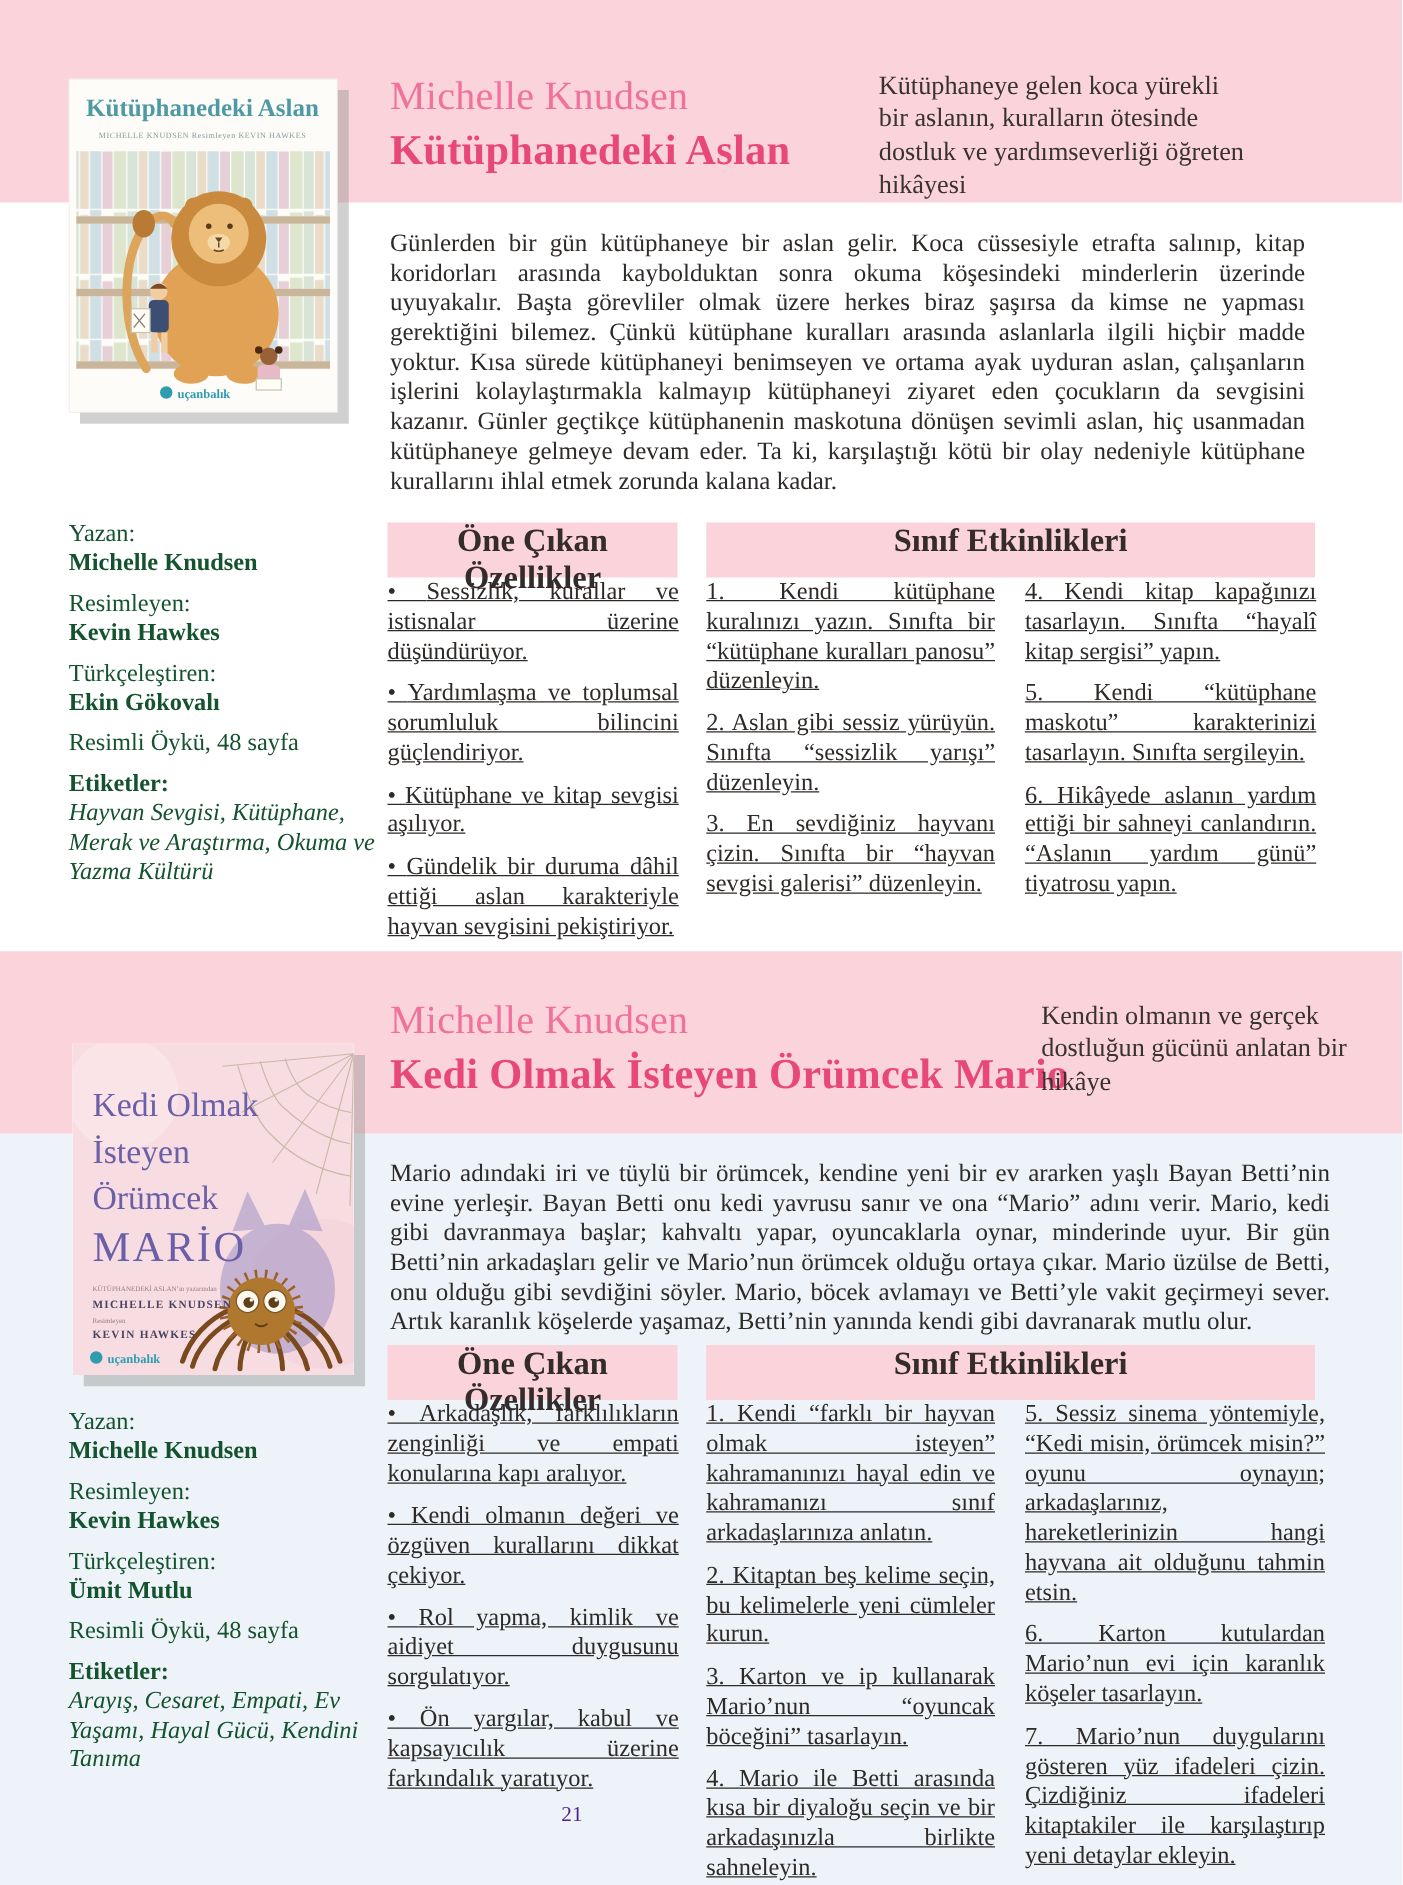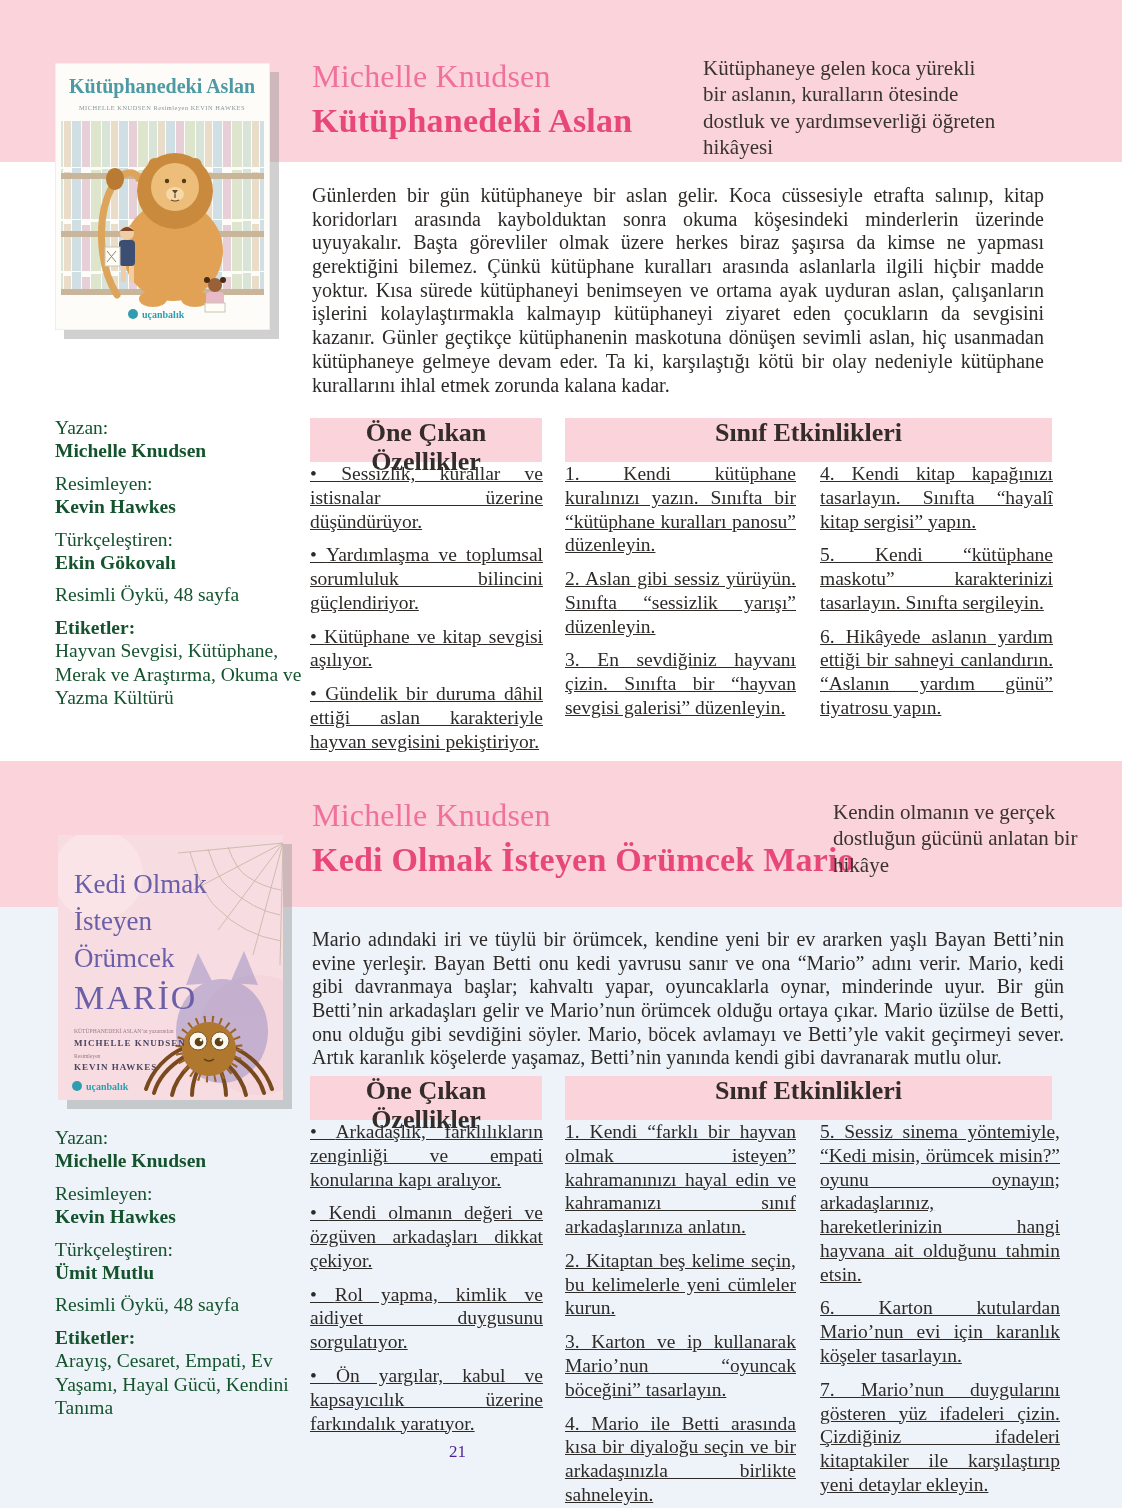--- a/index.html
+++ b/index.html
@@ -35,21 +35,21 @@
   .body2{left:312px;top:928px;width:752px;}
 
   .sidebar{position:absolute;left:55px;width:250px;font-size:19.5px;line-height:1.2;color:#14532d;}
   .sb1{top:416px;}
   .sb2{top:1126px;}
   .sidebar .grp{margin:0 0 9px 0;}
   .sidebar .lbl{display:block;}
   .sidebar .val{display:block;font-weight:bold;}
   .sidebar .plain{margin:0 0 9px 0;}
   .sidebar .tags-label{font-weight:bold;}
-  .sidebar .tags{margin:0;}
+  .sidebar .tags{margin:0;font-style:italic;}
 
   .hdr-box{position:absolute;height:44px;background:#fbd3da;
     font-size:26px;font-weight:bold;color:#332c2a;text-align:center;line-height:29px;}
   .feat-hdr1{left:310px;top:418px;width:232px;}
   .act-hdr1{left:565px;top:418px;width:487px;}
   .feat-hdr2{left:310px;top:1076px;width:232px;}
   .act-hdr2{left:565px;top:1076px;width:487px;}
 
   .col{position:absolute;font-size:19.5px;line-height:1.22;text-align:justify;color:#2e2a28;}
   .col p{margin:0 0 10px 0;text-decoration:underline;}
@@ -250,21 +250,21 @@
       <span class="tags-label">Etiketler:</span>
       <p class="tags">Arayış, Cesaret, Empati, Ev Yaşamı, Hayal Gücü, Kendini Tanıma</p>
     </div>
   </div>
 
   <div class="hdr-box feat-hdr2">Öne Çıkan Özellikler</div>
   <div class="hdr-box act-hdr2">Sınıf Etkinlikleri</div>
 
   <div class="col feat2" lang="tr">
     <p class="bullet">Arkadaşlık, farklılıkların zenginliği ve empati konularına kapı aralıyor.</p>
-    <p class="bullet">Kendi olmanın değeri ve özgüven arkadaşları dikkat çekiyor.</p>
+    <p class="bullet">Kendi olmanın değeri ve özgüven kurallarını dikkat çekiyor.</p>
     <p class="bullet">Rol yapma, kimlik ve aidiyet duygusunu sorgulatıyor.</p>
     <p class="bullet">Ön yargılar, kabul ve kapsayıcılık üzerine farkındalık yaratıyor.</p>
   </div>
   <div class="col actA2" lang="tr">
     <p>1. Kendi “farklı bir hayvan olmak isteyen” kahramanınızı hayal edin ve kahramanızı sınıf arkadaşlarınıza anlatın.</p>
     <p>2. Kitaptan beş kelime seçin, bu kelimelerle yeni cümleler kurun.</p>
     <p>3. Karton ve ip kullanarak Mario’nun “oyuncak böceğini” tasarlayın.</p>
     <p>4. Mario ile Betti arasında kısa bir diyaloğu seçin ve bir arkadaşınızla birlikte sahneleyin.</p>
   </div>
   <div class="col actB2" lang="tr">

